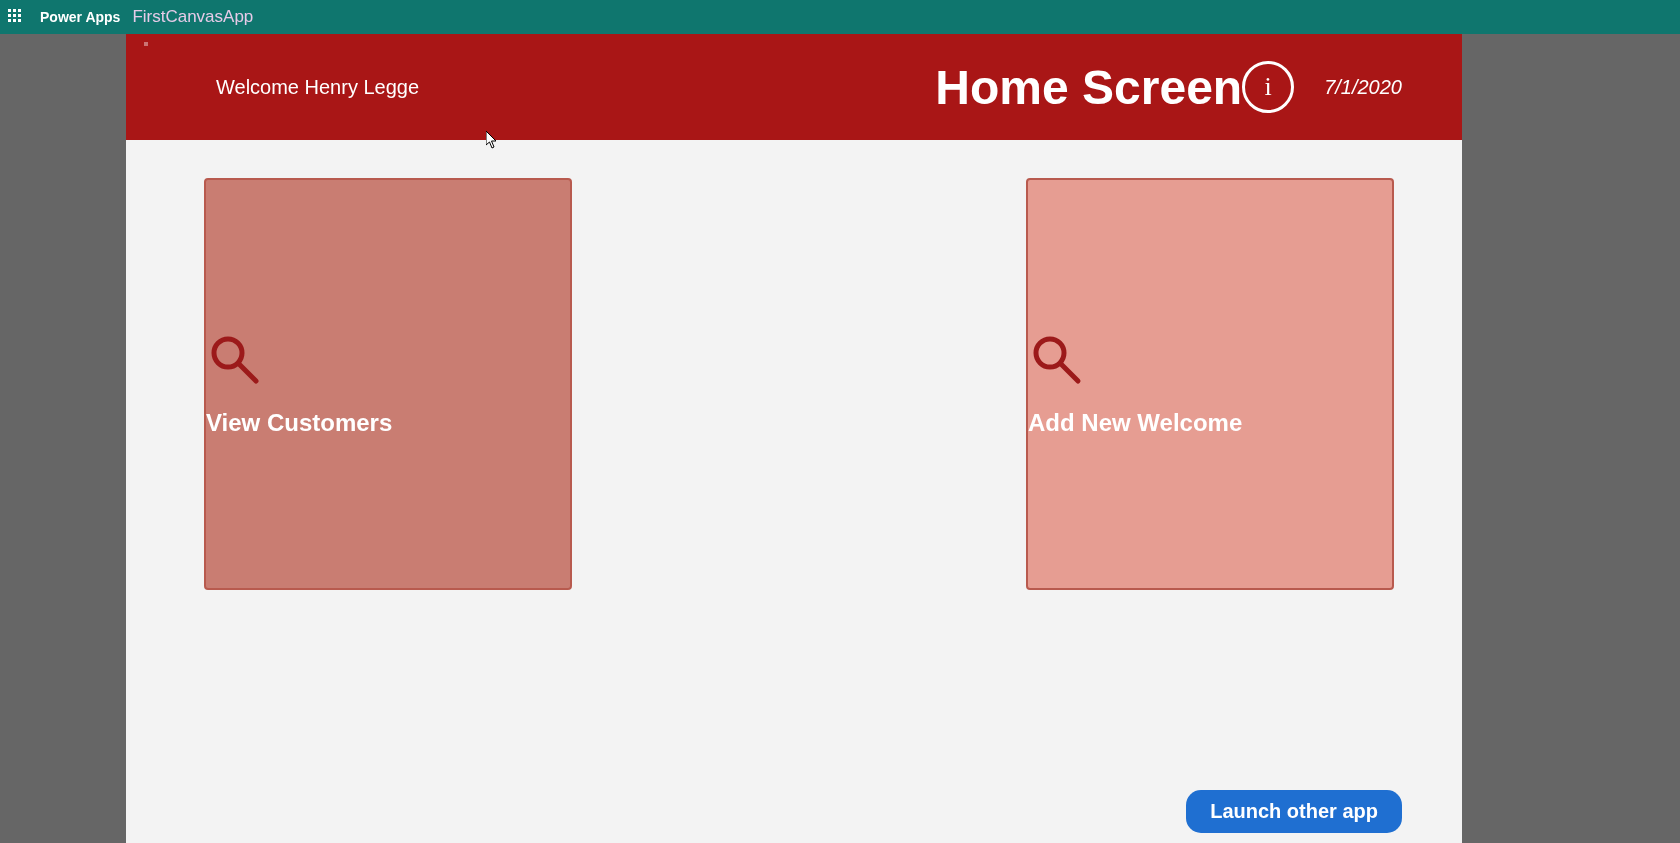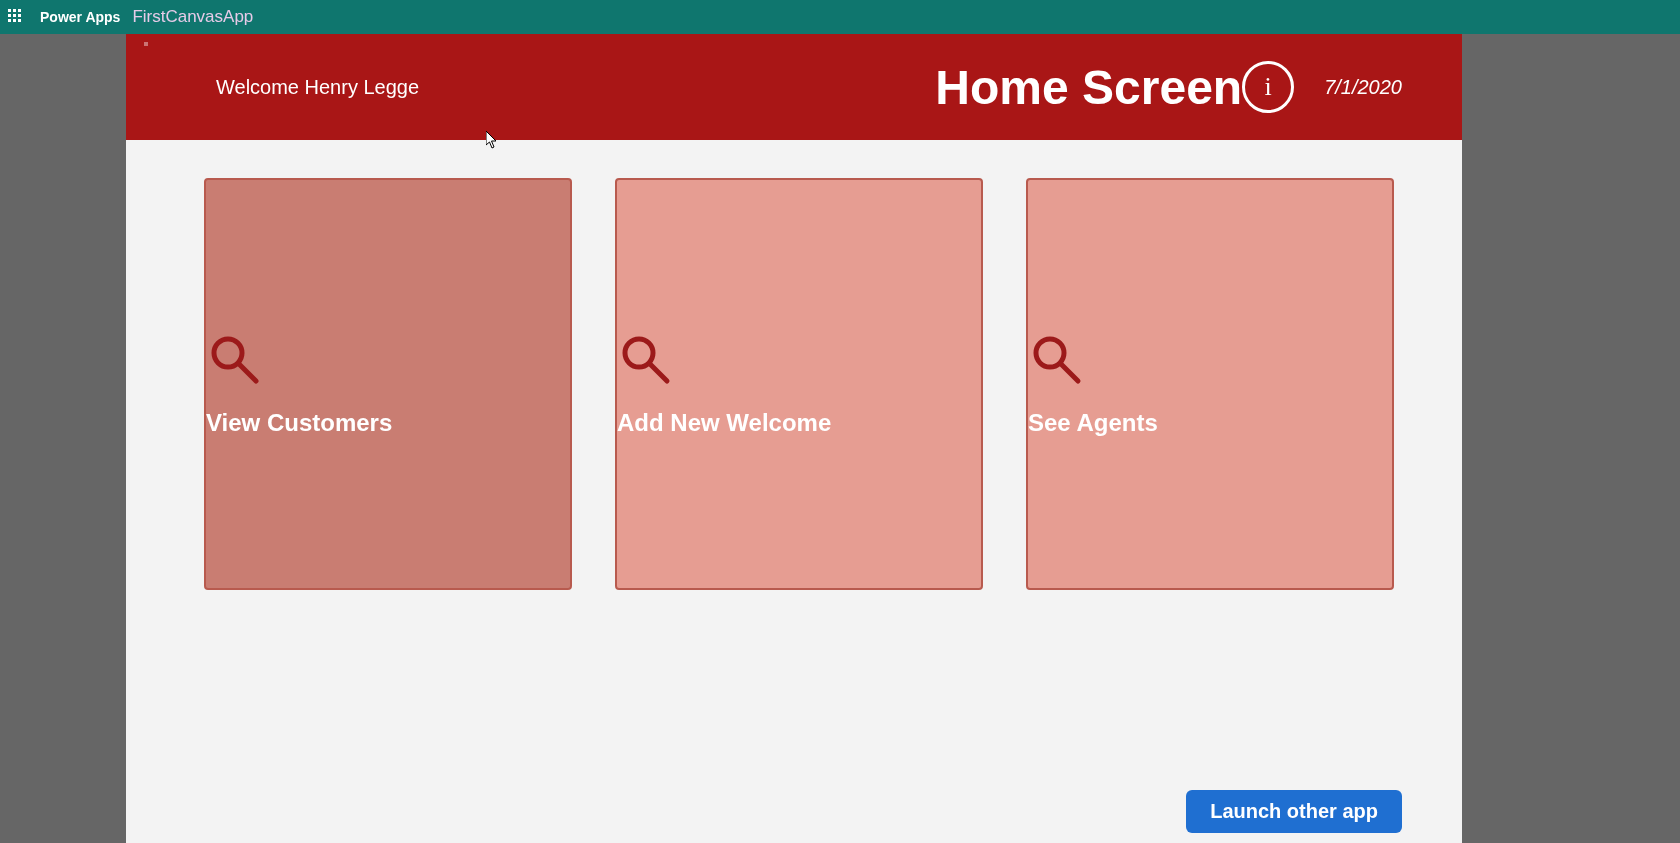--- a/index.html
+++ b/index.html
@@ -129,21 +129,21 @@
       font-weight: 700;
       margin-top: 18px;
     }
     .launch-btn {
       position: absolute;
       right: 60px;
       bottom: 10px;
       background: #1f6fd1;
       color: #ffffff;
       border: none;
-      border-radius: 6px;
+      border-radius: 15px;
       padding: 10px 24px;
       font-size: 20px;
       font-weight: 600;
       cursor: pointer;
     }
     .cursor-arrow {
       position: absolute;
       top: 131px;
       left: 486px;
       width: 12px;
@@ -195,29 +195,20 @@
     <div class="card">
       <div class="search-icon">
         <svg viewBox="0 0 56 56">
             <circle cx="22" cy="22" r="14" fill="none" stroke="#9c1a1a" stroke-width="5"></circle>
             <line x1="33" y1="33" x2="50" y2="50" stroke="#9c1a1a" stroke-width="5" stroke-linecap="round"></line>
           </svg>
       </div>
       <div class="card-label">Add New Welcome</div>
     </div>
 
-    <div class="card">
-      <div class="search-icon">
-        <svg viewBox="0 0 56 56">
-            <circle cx="22" cy="22" r="14" fill="none" stroke="#9c1a1a" stroke-width="5"></circle>
-            <line x1="33" y1="33" x2="50" y2="50" stroke="#9c1a1a" stroke-width="5" stroke-linecap="round"></line>
-          </svg>
-      </div>
-      <div class="card-label">See Agents</div>
-    </div>
   </div>
 
   <button class="launch-btn">Launch other app</button>
 </div>
 
 <svg class="cursor-arrow" viewBox="0 0 12 18">
   <path d="M0 0 L0 14 L3.5 11 L6 17 L8 16 L5.5 10 L10 10 Z" fill="#ffffff" stroke="#000000" stroke-width="1"></path>
 </svg>
 
 </body></html>

